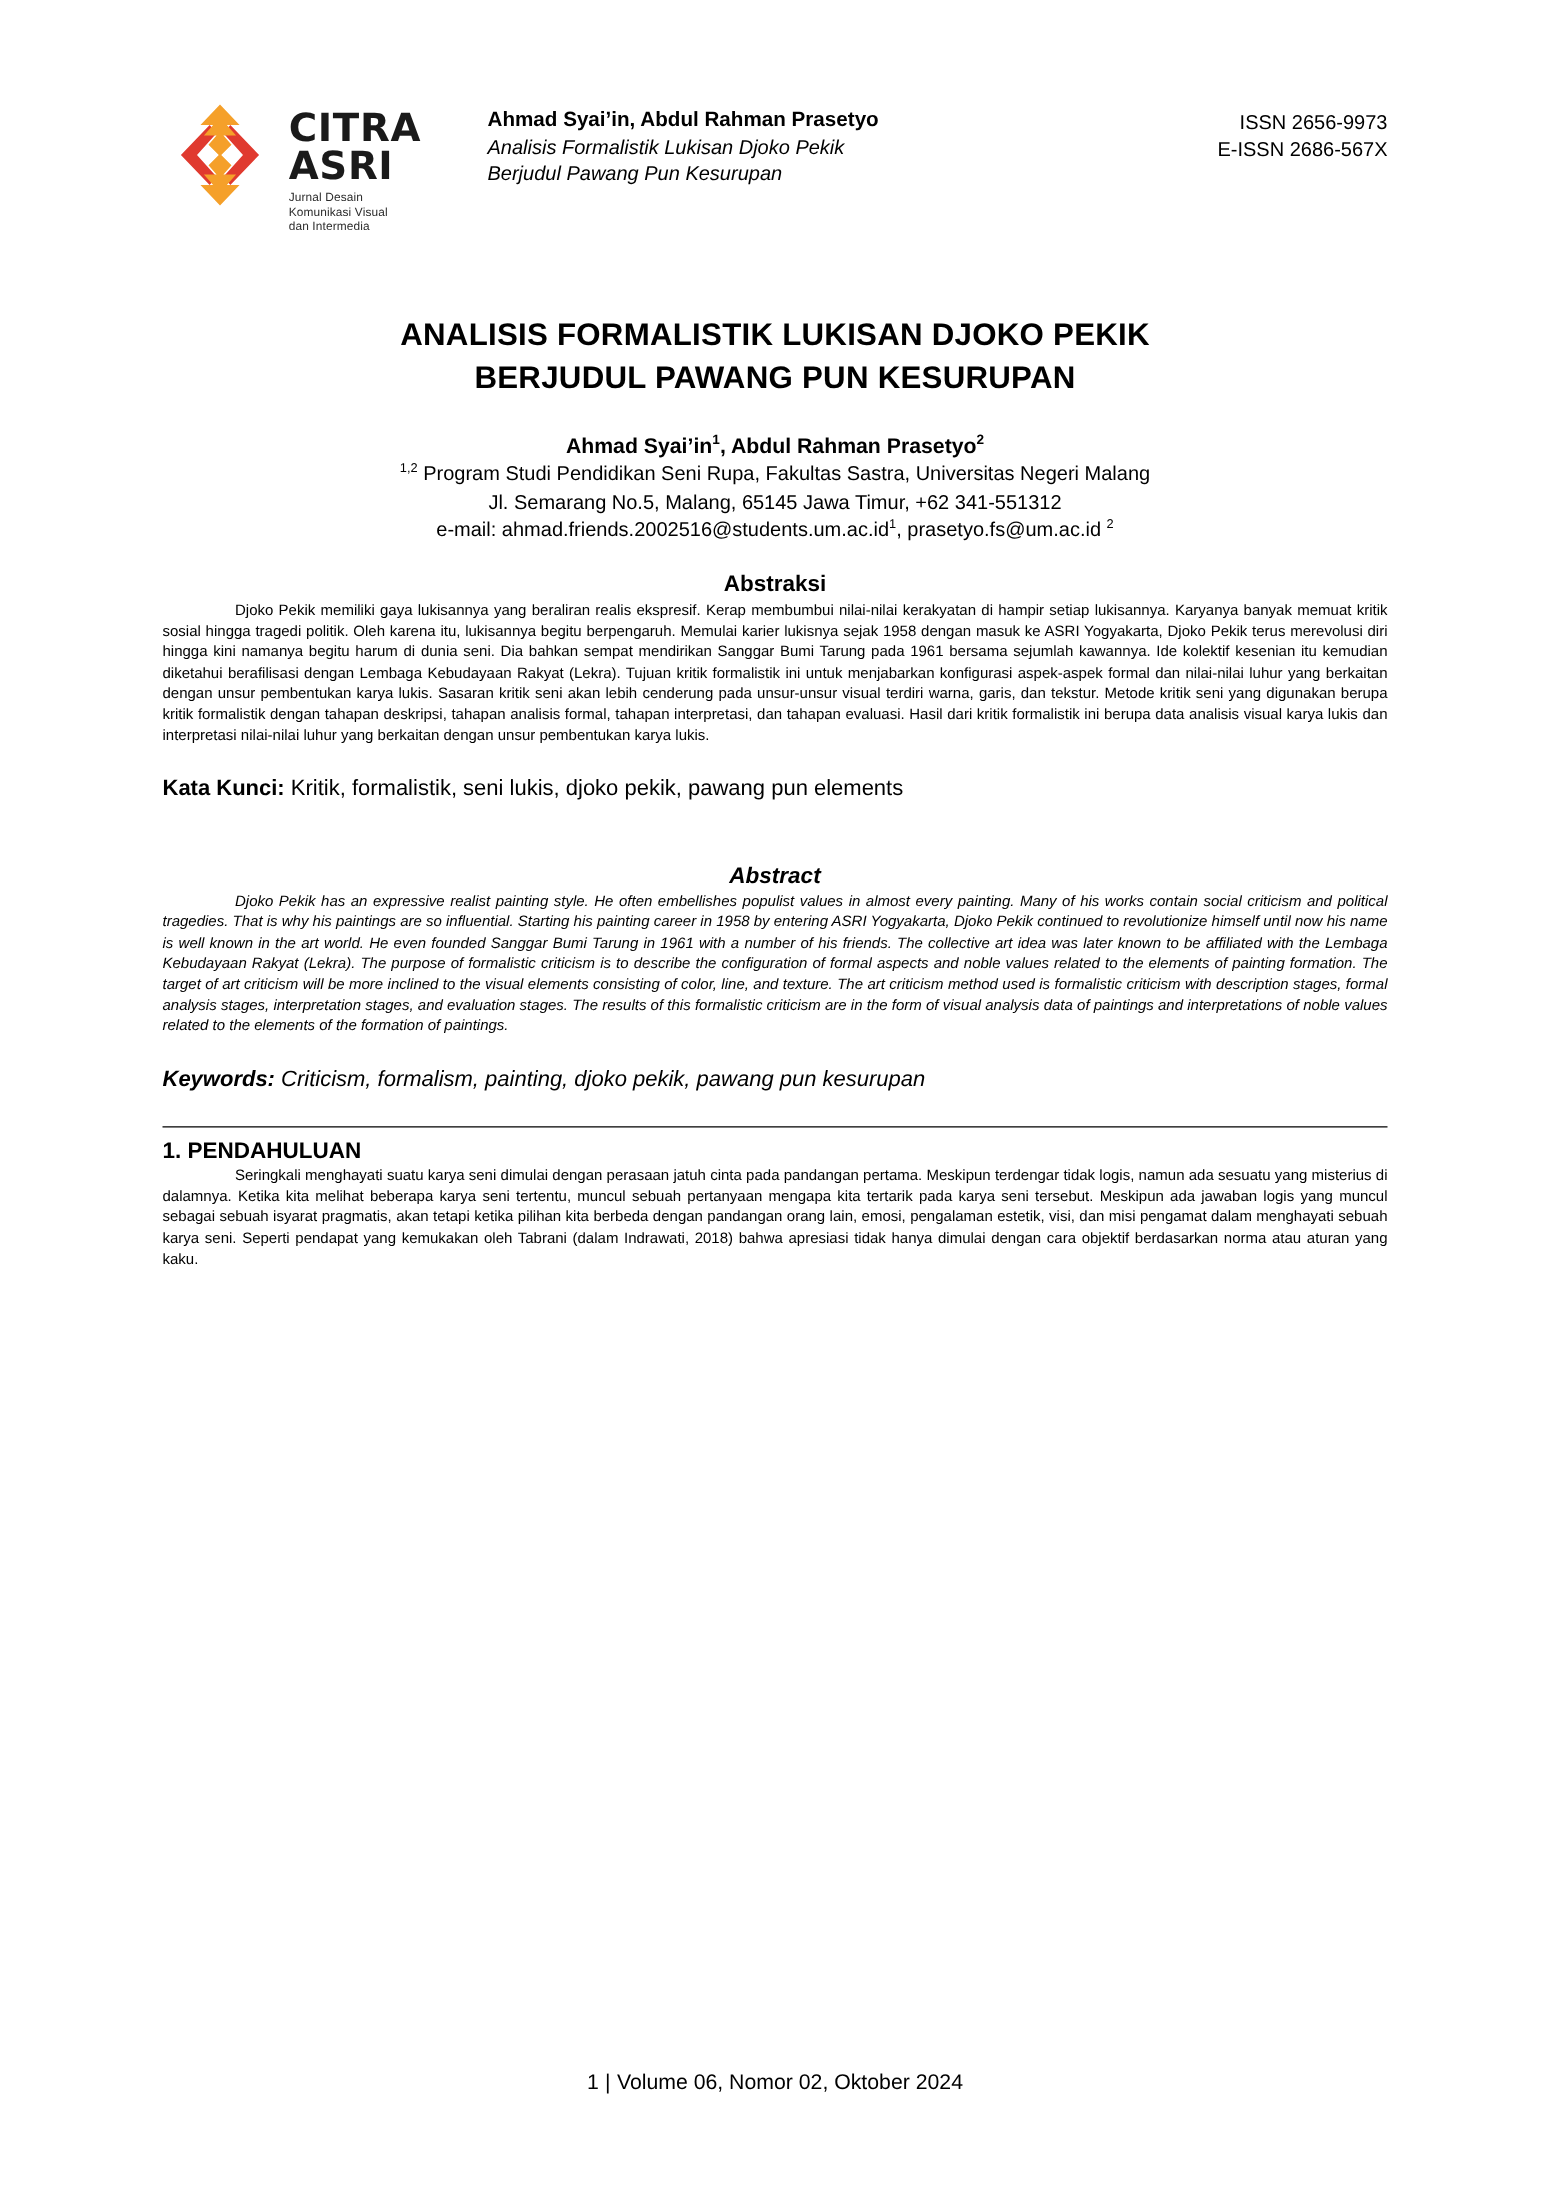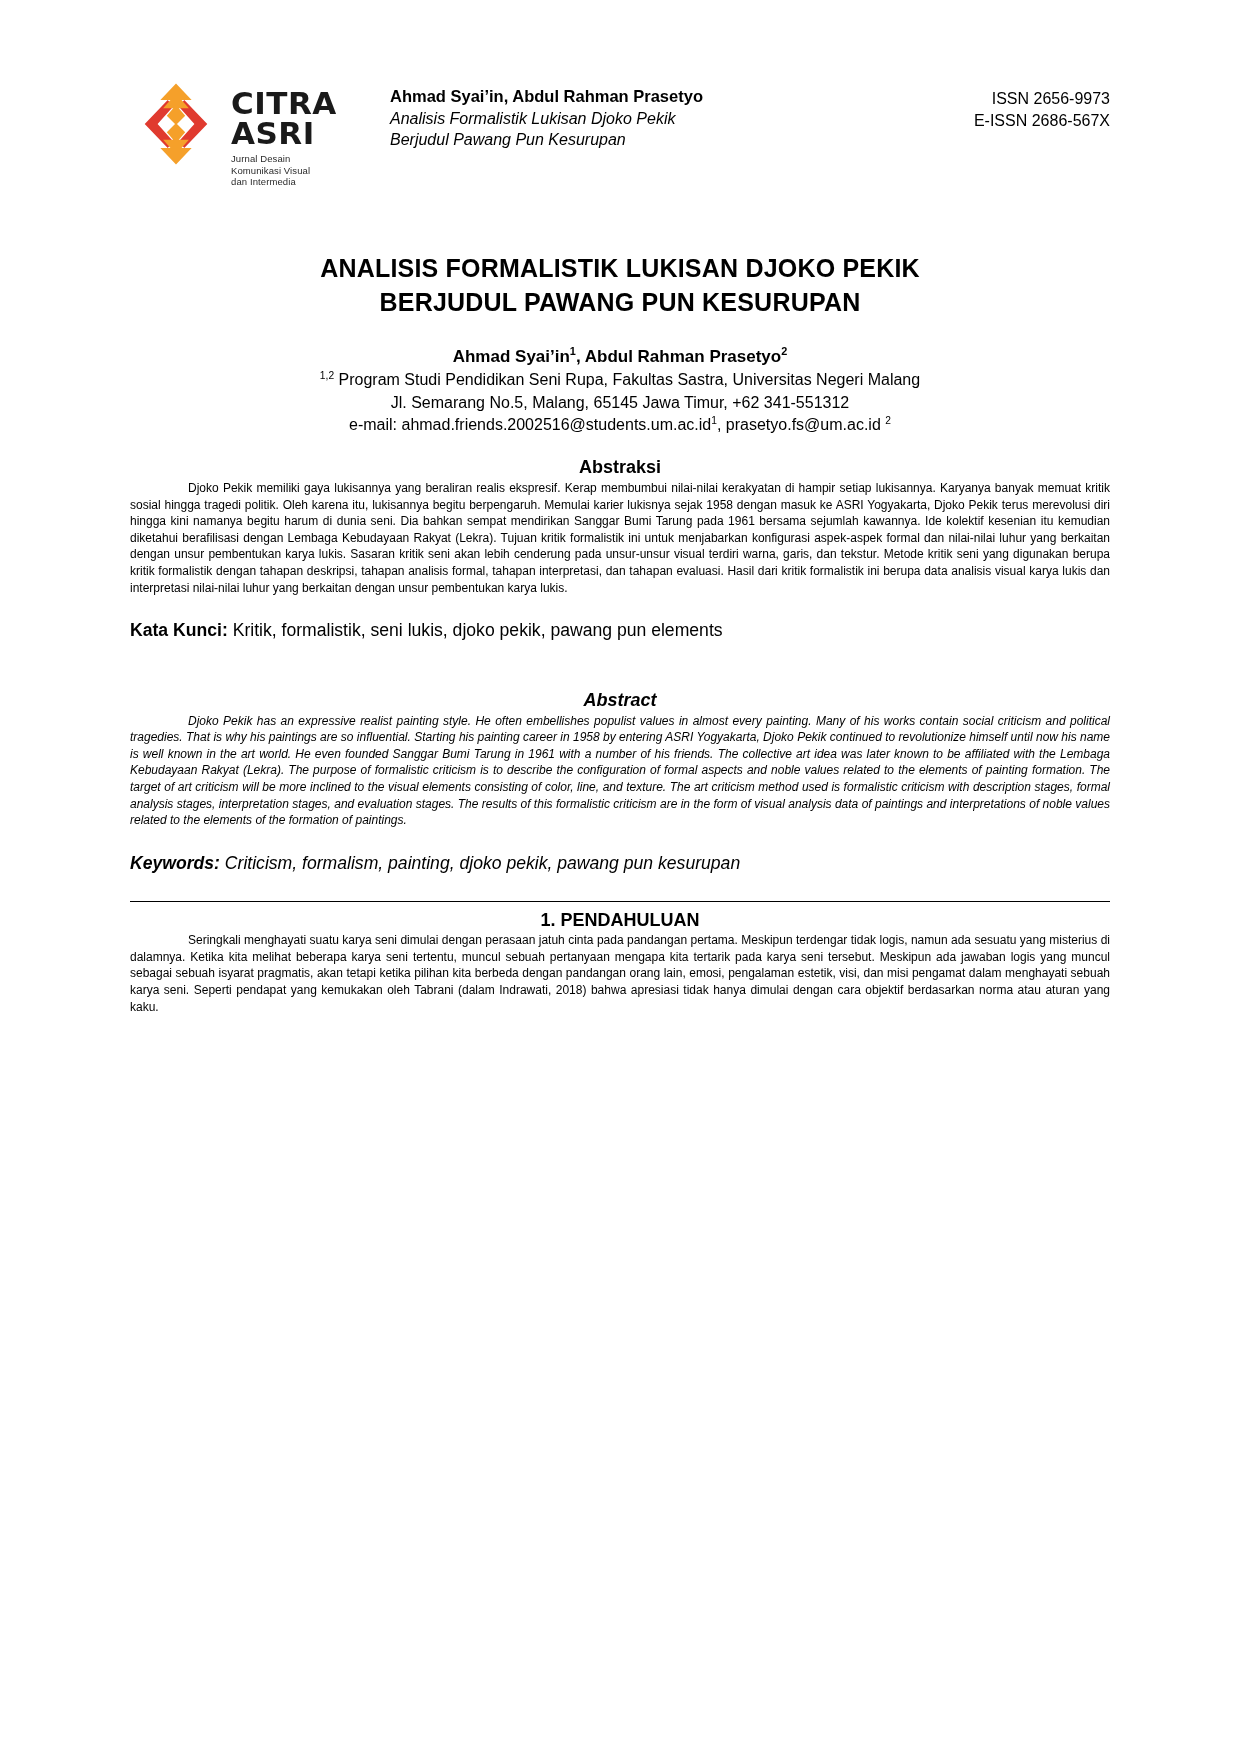--- a/index.html
+++ b/index.html
@@ -141,21 +141,20 @@
   hr.rule {
     border: none;
     border-top: 1.6px solid #000;
     margin: 26px 0 8px 0;
   }
 
   .num-head {
     font-size: 18px;
     font-weight: bold;
     margin-bottom: 1px;
-    text-align: center;
   }
 
   
   .footer {
     position: absolute;
     left: 130px;
     right: 130px;
     bottom: 78px;
     text-align: center;
     font-size: 17px;
@@ -230,14 +229,17 @@
   <p class="body ital">Djoko Pekik has an expressive realist painting style. He often embellishes populist values in almost every painting. Many of his works contain social criticism and political tragedies. That is why his paintings are so influential. Starting his painting career in 1958 by entering ASRI Yogyakarta, Djoko Pekik continued to revolutionize himself until now his name is well known in the art world. He even founded Sanggar Bumi Tarung in 1961 with a number of his friends. The collective art idea was later known to be affiliated with the Lembaga Kebudayaan Rakyat (Lekra). The purpose of formalistic criticism is to describe the configuration of formal aspects and noble values related to the elements of painting formation. The target of art criticism will be more inclined to the visual elements consisting of color, line, and texture. The art criticism method used is formalistic criticism with description stages, formal analysis stages, interpretation stages, and evaluation stages. The results of this formalistic criticism are in the form of visual analysis data of paintings and interpretations of noble values related to the elements of the formation of paintings.</p>
   <div class="kw-line ital">
     <b>Keywords:</b><span> Criticism, formalism, painting, djoko pekik, pawang pun kesurupan</span>
   </div>
 
   <hr class="rule">
 
   <div class="num-head">1. PENDAHULUAN</div>
   <p class="body">Seringkali menghayati suatu karya seni dimulai dengan perasaan jatuh cinta pada pandangan pertama. Meskipun terdengar tidak logis, namun ada sesuatu yang misterius di dalamnya. Ketika kita melihat beberapa karya seni tertentu, muncul sebuah pertanyaan mengapa kita tertarik pada karya seni tersebut. Meskipun ada jawaban logis yang muncul sebagai sebuah isyarat pragmatis, akan tetapi ketika pilihan kita berbeda dengan pandangan orang lain, emosi, pengalaman estetik, visi, dan misi pengamat dalam menghayati sebuah karya seni. Seperti pendapat yang kemukakan oleh Tabrani (dalam Indrawati, 2018) bahwa apresiasi tidak hanya dimulai dengan cara objektif berdasarkan norma atau aturan yang kaku.</p>
 
+  <div class="footer">
+    <span>1</span><span class="sep">|</span><span>Volume 06, Nomor 02, Oktober 2024</span>
+  </div>
 
 </div>
 
 </body></html>

